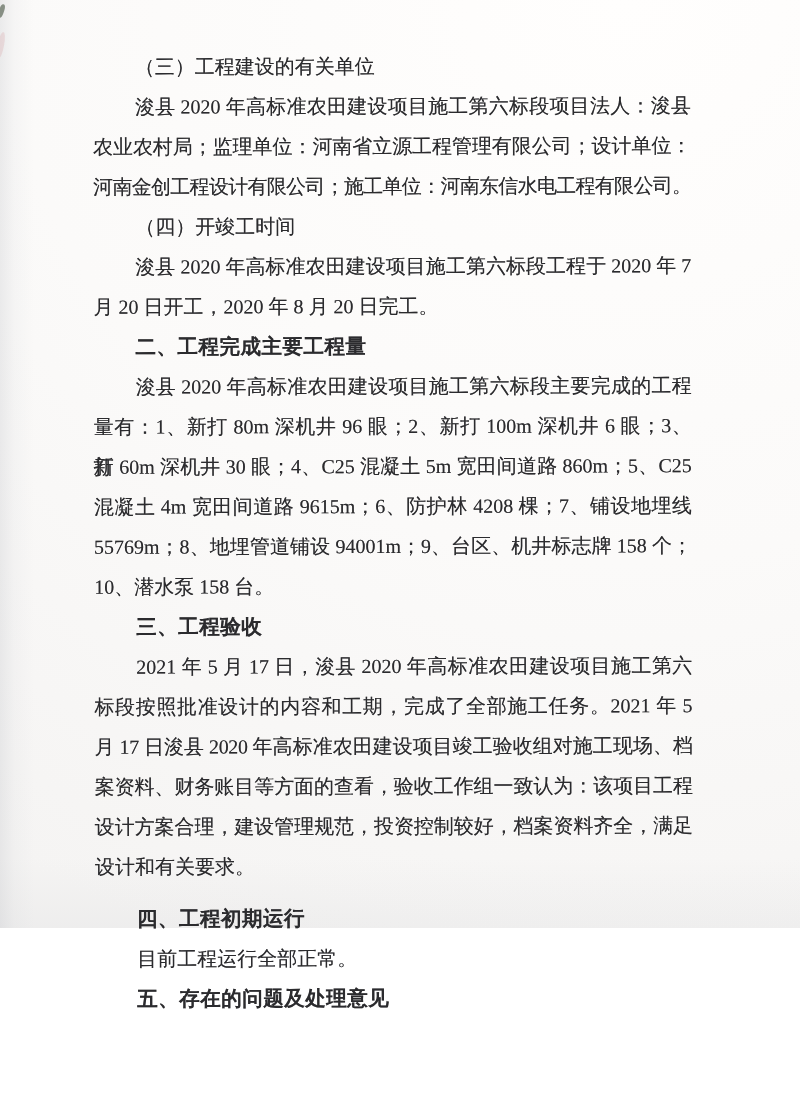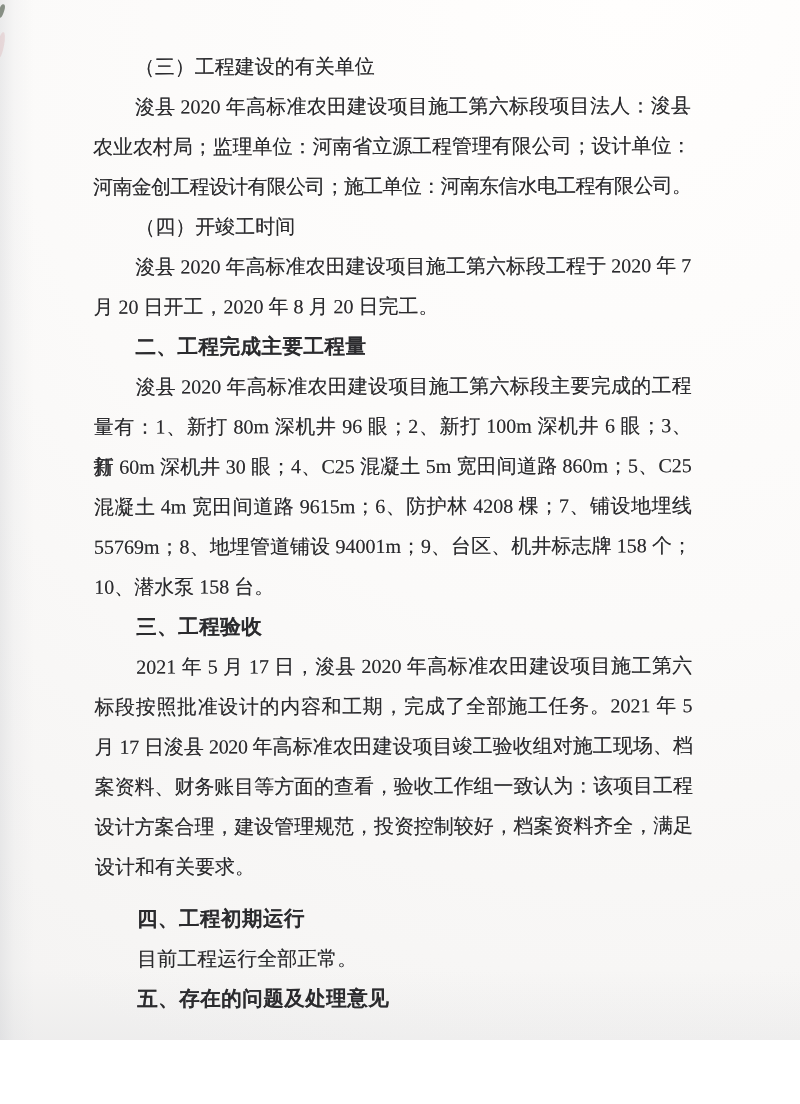--- a/index.html
+++ b/index.html
@@ -6,21 +6,21 @@
     margin: 0;
     padding: 0;
     width: 800px;
     height: 1104px;
     overflow: hidden;
     font-family: "Liberation Serif", "DejaVu Serif", serif;
   }
   .page {
     position: relative;
     width: 800px;
-    height: 1040px;
+    height: 928px;
     background:
       linear-gradient(to right, rgba(196,198,203,0.30) 0px, rgba(210,212,216,0.14) 14px, rgba(255,255,255,0) 34px),
       linear-gradient(to top, rgba(200,202,206,0.16) 0px, rgba(255,255,255,0) 70px),
       radial-gradient(140% 110% at 78% 0%, #fffefd 0%, #fbfaf9 55%, #f5f4f3 100%);
   }
   
   .corner-mark {
     position: absolute;
     left: -1px;
     top: 4px;

